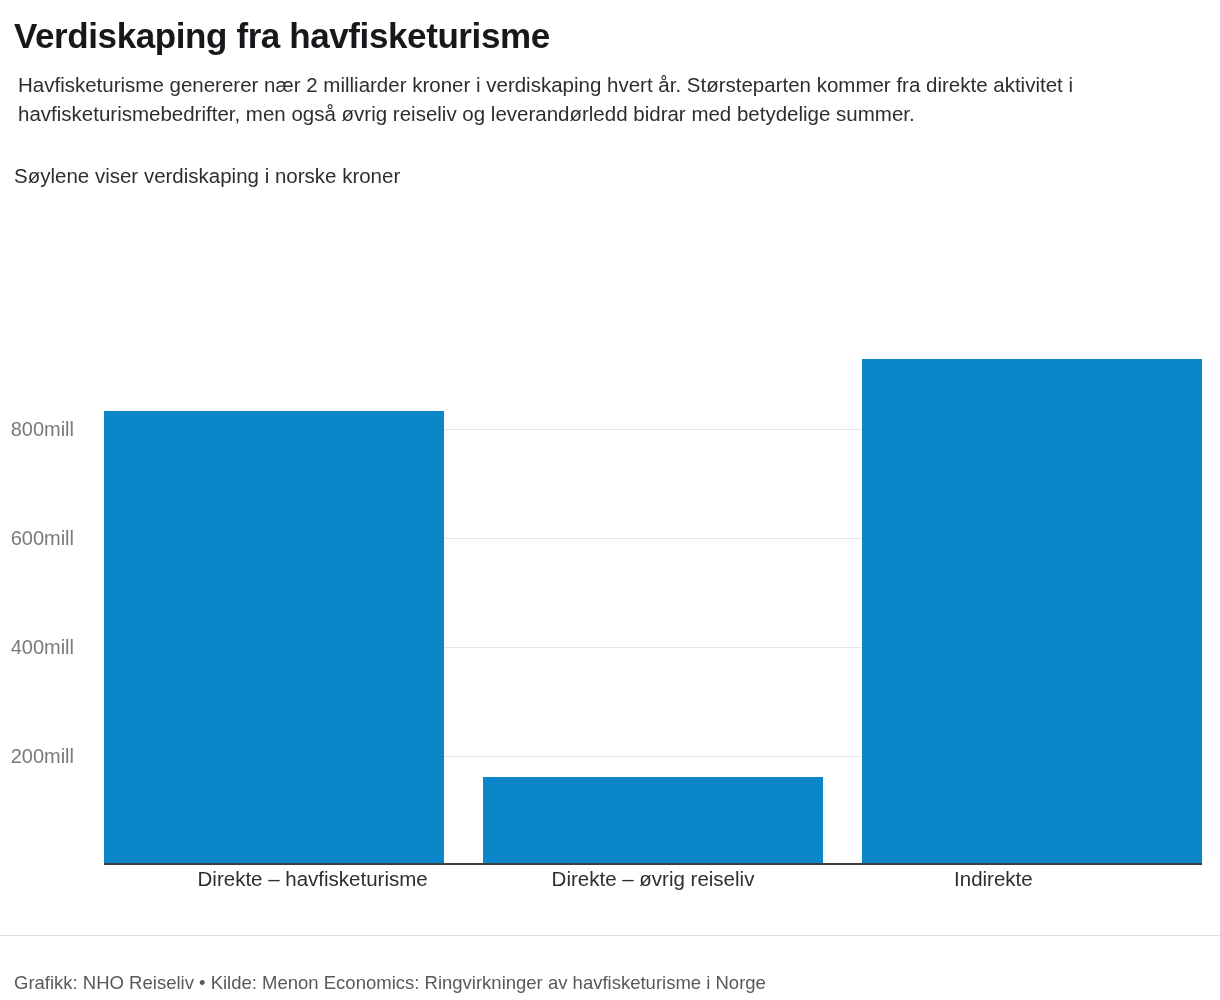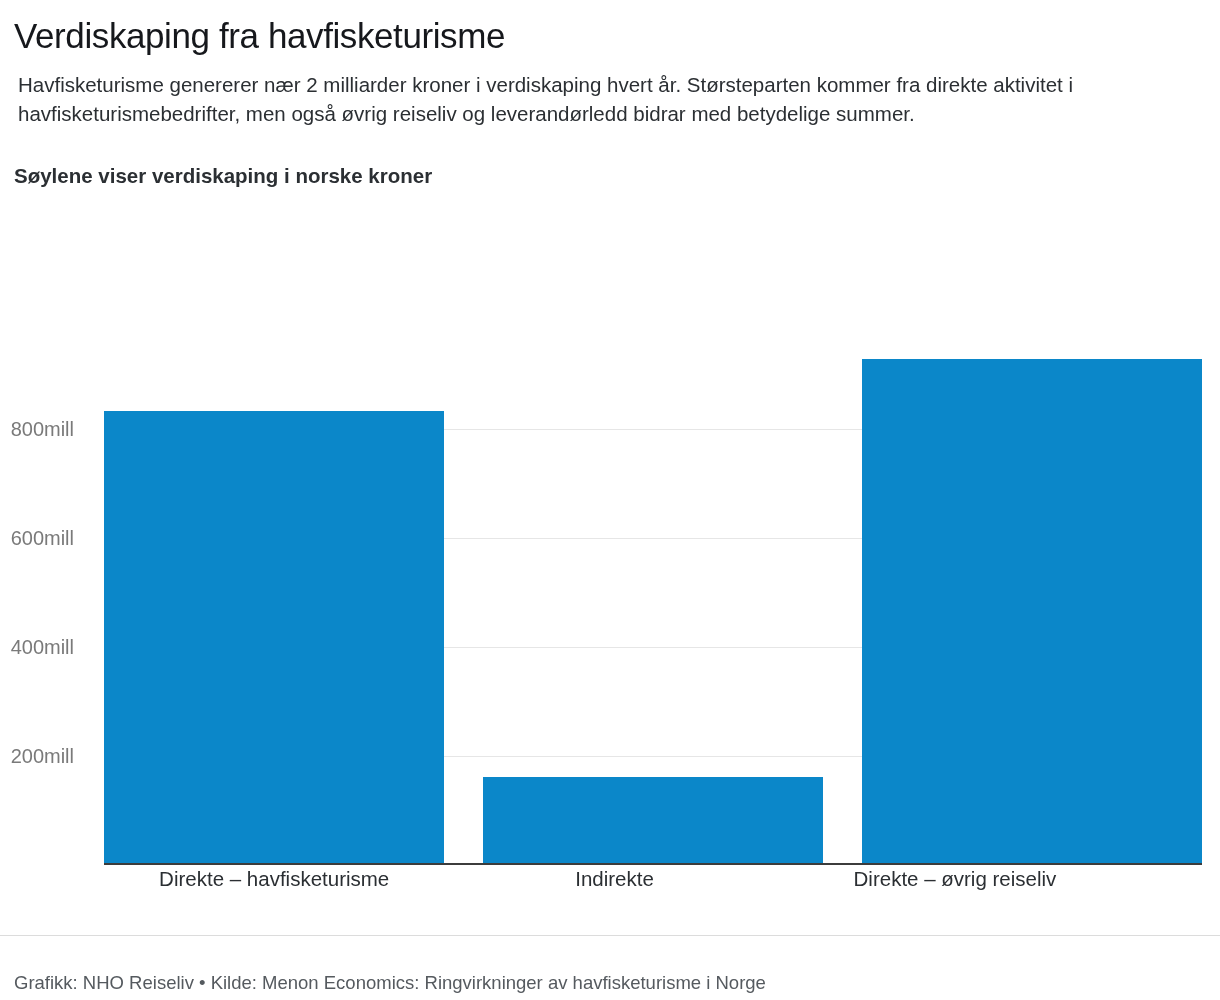--- a/index.html
+++ b/index.html
@@ -19,40 +19,39 @@
     position: absolute;
     inset: 0;
     padding: 0;
     box-sizing: border-box;
   }
   .header {
     padding: 16px 24px 0 14px;
   }
   .title {
     font-size: 35px;
-    font-weight: 400;
+    font-weight: 700;
     letter-spacing: -0.4px;
     color: #16181c;
     margin: 0 0 14px 0;
     line-height: 1.15;
   }
   .subtitle {
     font-size: 20.5px;
     font-weight: 400;
     color: #2b2f33;
     line-height: 1.42;
     margin: 4px;
     max-width: 1195px;
   }
   .note {
     font-size: 20.5px;
     color: #2b2f33;
     margin: 34px 0 0 0;
     line-height: 1.4;
-    font-weight: bold;
   }
 
   
   .chart-wrap {
     position: absolute;
     left: 0;
     top: 300px;
     width: 1220px;
     height: 620px;
   }
@@ -109,21 +108,21 @@
   .bar {
     background: #0b87c9;
     width: 100%;
   }
   .xlabels {
     position: absolute;
     left: 104px;
     right: 18px;
     top: 567px;
     display: flex;
-    justify-content: flex-start;
+    justify-content: center;
   }
   .xlabel {
     width: 31%;
     text-align: center;
     font-size: 20.5px;
     color: #2b2f33;
   }
   .footer {
     position: absolute;
     left: 14px;
@@ -174,20 +173,20 @@
             <div class="bar" title="Direkte – øvrig reiseliv: 158mill" style="height: 86.11px; background: rgb(11, 135, 201);"></div>
           </div>
           <div class="bar-slot">
             <div class="bar" title="Indirekte: 925mill" style="height: 504.125px; background: rgb(11, 135, 201);"></div>
           </div>
         </div>
       <div class="axis-line"></div>
     </div>
     <div class="xlabels" id="xlabels">
         <div class="xlabel">Direkte – havfisketurisme</div>
+        <div class="xlabel">Direkte – øvrig reiseliv</div>
         <div class="xlabel">Indirekte</div>
-        <div class="xlabel">Direkte – øvrig reiseliv</div>
       </div>
   </div>
 
   <div class="divider"></div>
   <div class="footer">Grafikk: NHO Reiseliv • Kilde: Menon Economics: Ringvirkninger av havfisketurisme i Norge</div>
 </div>
 
 </body></html>

